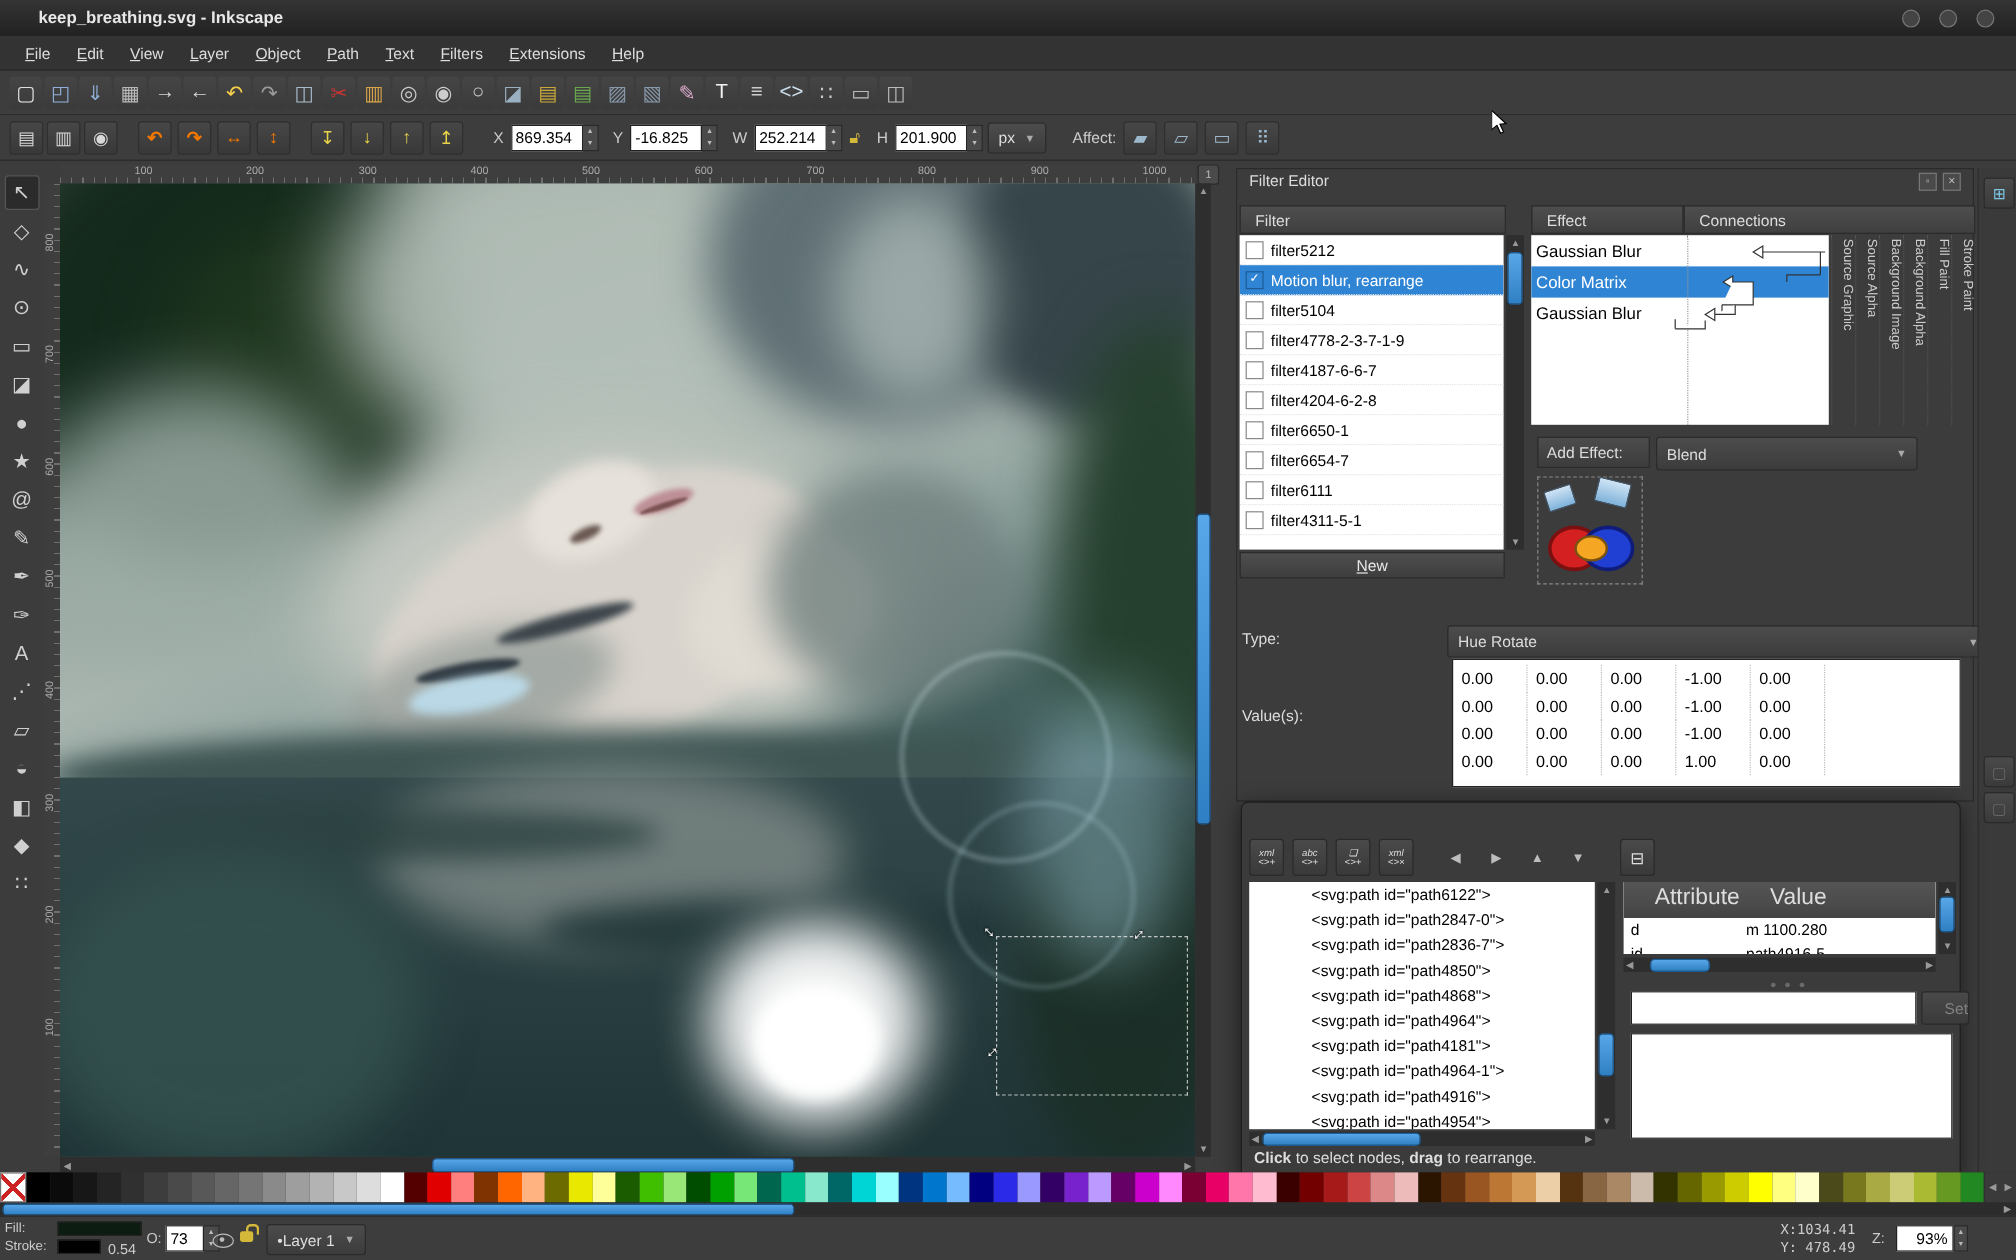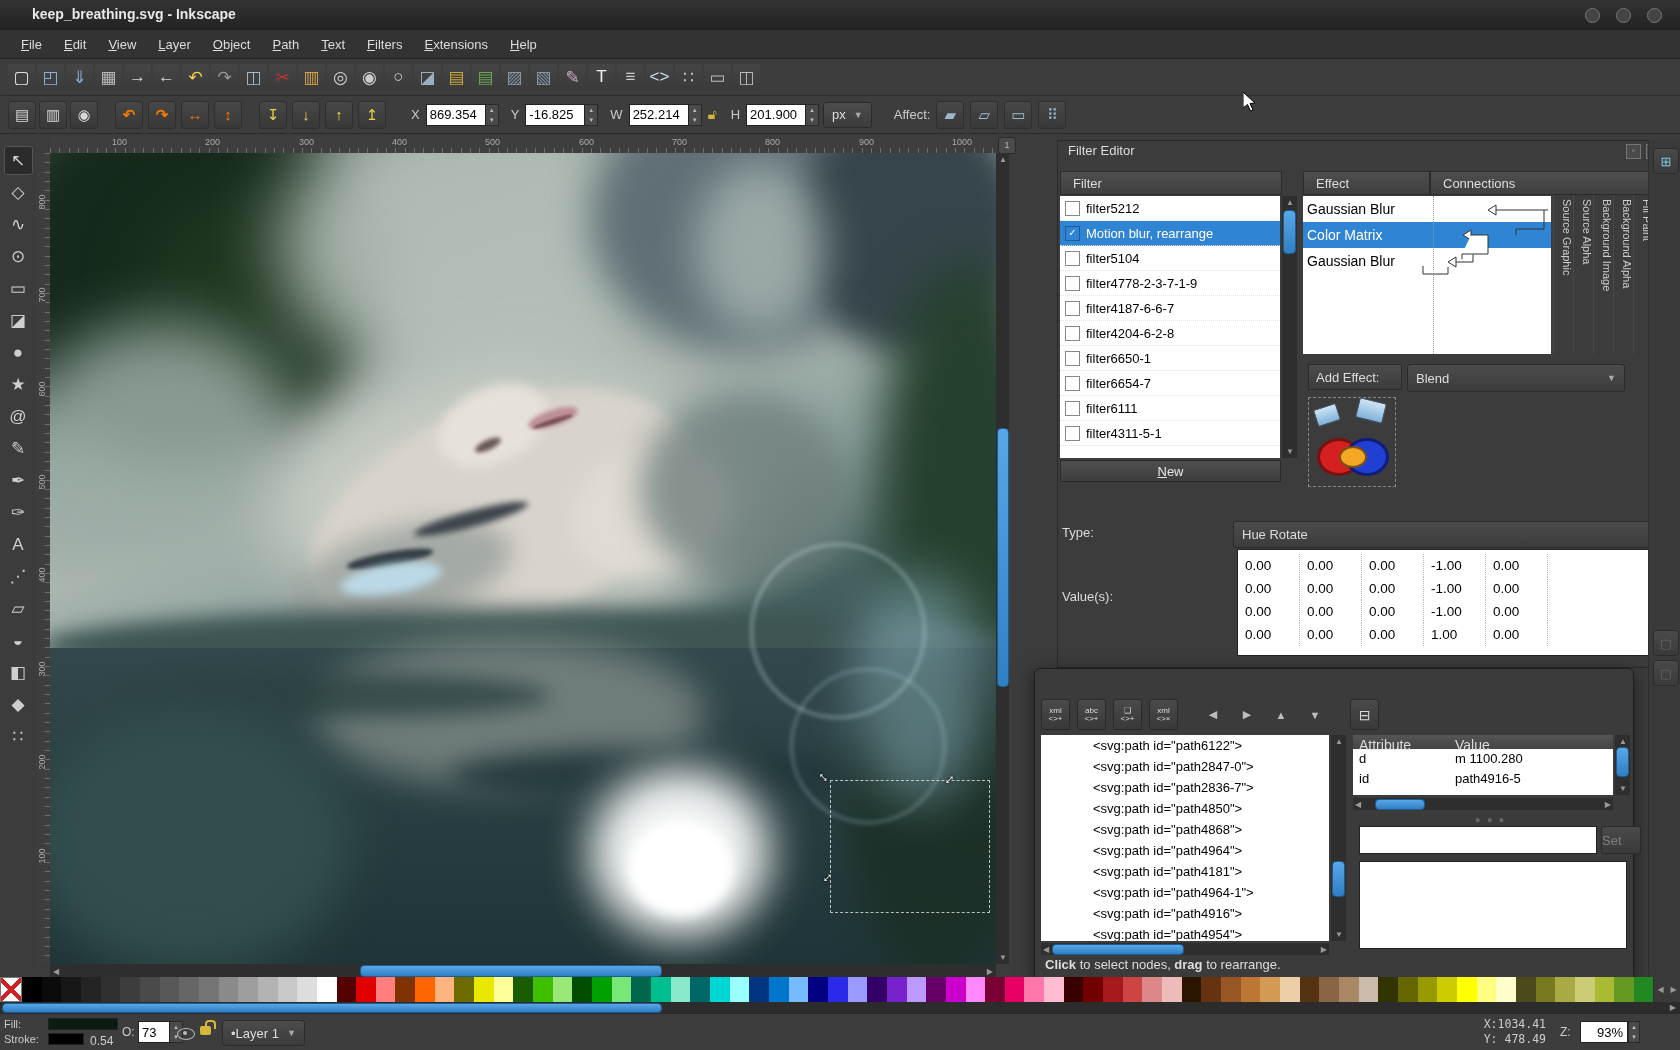--- a/index.html
+++ b/index.html
@@ -40,21 +40,21 @@
   .bl{position:absolute;border-radius:50%;}
   .deepwater{position:absolute;left:0;top:495px;width:946px;height:316px;background:linear-gradient(#32484a,#1f3436);}
   .ring{position:absolute;border-radius:50%;filter:blur(2px);}
   .selrect{position:absolute;left:780px;top:627px;width:158px;height:131px;border:1px dashed rgba(240,240,240,.75);}
   .handle{position:absolute;color:#fff;font-size:15px;font-weight:bold;text-shadow:0 0 2px #000,0 0 2px #000;}
   .vscroll{left:996px;top:153px;width:13px;height:811px;background:#2e2e2e;}
   .hscroll{left:50px;top:964px;width:946px;height:13px;background:#2e2e2e;}
   .thumb{position:absolute;background:linear-gradient(#58a7e8,#2f7fc4);border-radius:4px;border:1px solid #1d5c94;}
   .scroll-arrow{position:absolute;font-size:8px;color:#999;}
   
-  .fpanel{left:1057px;top:140px;width:615px;height:528px;background:#3c3c3c;border:1px solid #2a2a2a;box-sizing:border-box;}
+  .fpanel{left:1030px;top:140px;width:615px;height:528px;background:#3c3c3c;border:1px solid #2a2a2a;box-sizing:border-box;}
   .fpanel-title{position:absolute;left:10px;top:2px;font-size:13px;color:#ddd;}
   .fpanel-btn{position:absolute;top:3px;width:13px;height:13px;border:1px solid #777;background:#4a4a4a;font-size:8px;color:#bbb;text-align:center;line-height:12px;}
   .colhdr{position:absolute;height:24px;background:linear-gradient(#4e4e4e,#3f3f3f);border:1px solid #2b2b2b;box-sizing:border-box;color:#ddd;display:flex;align-items:center;padding-left:12px;}
   .colhdr::first-letter{text-decoration:underline;}
   .flist{position:absolute;left:2px;top:55px;width:220px;height:262px;background:#fff;overflow:hidden;}
   .frow{height:24px;display:flex;align-items:center;color:#000;border-bottom:1px dotted #e3e3e3;}
   .frow .cb{width:13px;height:13px;border:1px solid #888;background:#fff;margin:0 6px 0 5px;font-size:10px;line-height:12px;text-align:center;color:#fff;flex:none;}
   .frow .cb.on{background:#2f84d4;border-color:#1d5c94;}
   .frow.sel{background:#2f84d4;color:#fff;}
   .fscroll{position:absolute;left:224px;top:55px;width:15px;height:262px;background:#2e2e2e;}
@@ -87,30 +87,30 @@
   .xmlcircles{position:absolute;right:14px;top:7px;display:flex;gap:18px;}
   .xmlcircle{width:12px;height:12px;border-radius:50%;border:2px solid #8a8a8a;box-sizing:border-box;}
   .xmltb{position:absolute;left:6px;top:30px;display:flex;gap:7px;align-items:center;}
   .xmlbtn{width:27px;height:29px;background:linear-gradient(#4a4a4a,#393939);border:1px solid #2a2a2a;border-radius:3px;color:#ddd;font-size:8px;display:flex;flex-direction:column;align-items:center;justify-content:center;line-height:8px;}
   .xmlnav{width:24px;height:24px;display:flex;align-items:center;justify-content:center;color:#bdbdbd;font-size:11px;}
   .xtree{position:absolute;left:6px;top:66px;width:288px;height:206px;background:#fff;overflow:hidden;}
   .xrow{height:21px;line-height:21px;padding-left:52px;color:#000;white-space:nowrap;font-size:13px;}
   .xtree-vs{position:absolute;left:296px;top:66px;width:15px;height:206px;background:#2e2e2e;}
   .xtree-hs{position:absolute;left:6px;top:274px;width:288px;height:12px;background:#2e2e2e;}
   .attrtbl{position:absolute;left:318px;top:66px;width:260px;height:60px;background:#fff;overflow:hidden;}
-  .attrhdr{height:14px;background:linear-gradient(#555,#444);display:flex;color:#ddd;font-size:14px;}
+  .attrhdr{height:30px;background:linear-gradient(#555,#444);display:flex;color:#ddd;font-size:19px;padding-left:20px;}
   .attrhdr div{padding:2px 6px;box-sizing:border-box;}
   .arow{height:20px;display:flex;color:#000;font-size:13px;}
   .arow div{padding:0 6px;line-height:20px;box-sizing:border-box;overflow:hidden;white-space:nowrap;}
   .acol1{width:96px;}
   .attr-vs{position:absolute;left:580px;top:66px;width:15px;height:60px;background:#2e2e2e;}
   .attr-hs{position:absolute;left:318px;top:129px;width:260px;height:12px;background:#2e2e2e;}
   .grip{position:absolute;left:440px;top:146px;color:#6a6a6a;font-size:9px;letter-spacing:2px;}
   .attrinput{position:absolute;left:324px;top:157px;width:238px;height:28px;background:#fff;border:1px solid #222;box-sizing:border-box;}
-  .setbtn{position:absolute;left:566px;top:157px;width:40px;height:28px;background:linear-gradient(#4a4a4a,#3a3a3a);border:1px solid #2a2a2a;color:#808080;text-align:left;line-height:27px;box-sizing:border-box;border-radius:3px;}
+  .setbtn{position:absolute;left:566px;top:157px;width:40px;height:28px;background:linear-gradient(#4a4a4a,#3a3a3a);border:1px solid #2a2a2a;color:#808080;text-align:right;line-height:27px;box-sizing:border-box;border-radius:3px;}
   .valarea{position:absolute;left:324px;top:192px;width:268px;height:88px;background:#fff;border:1px solid #222;box-sizing:border-box;}
   .xmlhint{position:absolute;left:10px;top:288px;color:#ddd;font-size:13px;}
   .seg-b{font-weight:bold;}
   .seg-i{font-style:italic;}
   
   .palette{left:0;top:977px;width:1680px;height:25px;display:flex;background:#2f2f2f;align-items:stretch;}
   .swatch{flex:1;}
   .swatch-none{width:22px;flex:none;background:
     linear-gradient(45deg,transparent 44%,#c22 44% 56%,transparent 56%),
     linear-gradient(-45deg,transparent 44%,#c22 44% 56%,transparent 56%),#fff;border:1px solid #777;box-sizing:border-box;}
@@ -521,21 +521,21 @@
 </div>
 
 <div class="abs rightstrip">
   <div class="rs-btn" style="top:8px;color:#7ec7e6;">⊞</div>
   <div class="rs-btn" style="top:490px;color:#666;">▢</div>
   <div class="rs-btn" style="top:520px;color:#666;">▢</div>
 </div>
 
 <div class="abs xmldlg">
   <div class="xmltb">
-    <span style="display:flex;gap:7px;">
+    <span style="display:flex;gap:7px;font-style:italic;">
 
     <span class="xmlbtn">
           <span>xml</span>
           <span>&lt;&gt;+</span>
         </span>
         <span class="xmlbtn">
           <span>abc</span>
           <span>&lt;&gt;+</span>
         </span>
         <span class="xmlbtn">

